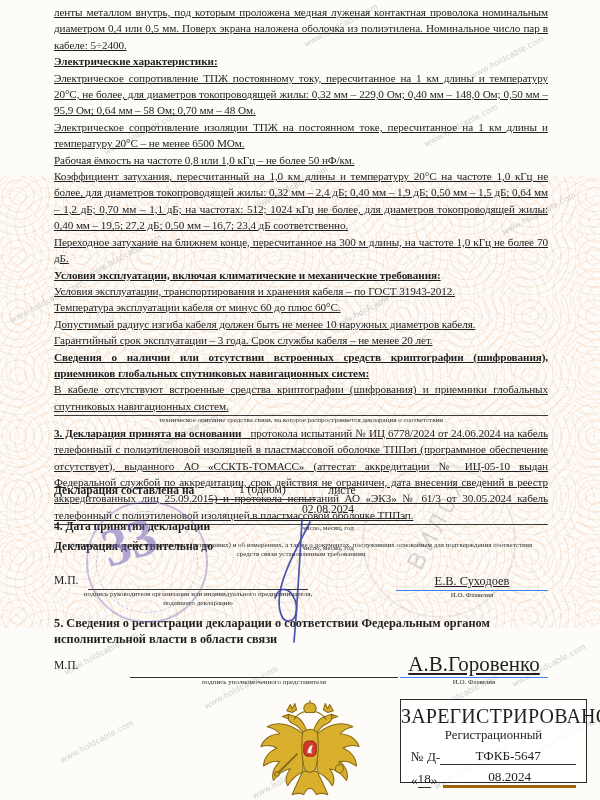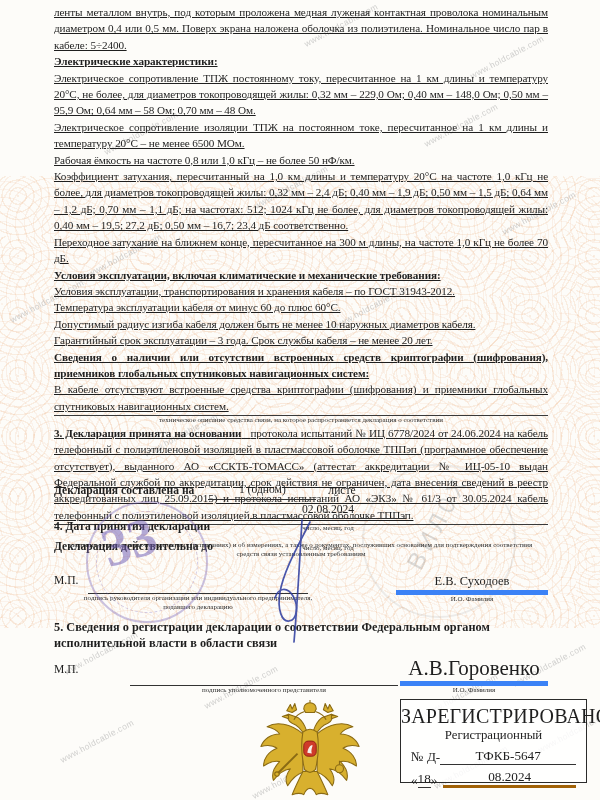--- a/index.html
+++ b/index.html
@@ -19,21 +19,21 @@
   .b{font-weight:bold;}
   .rule{border-top:1px solid #3a3a3a;margin-top:1px;}
   .cap{font-size:7px;line-height:8.6px;text-align:center;letter-spacing:0;color:#2e2e2e;font-family:Liberation Serif, serif;}
   .lower{position:absolute;left:54px;top:482px;width:494px;font-size:11.6px;line-height:16.5px;}
   .rowflex{display:flex;align-items:flex-end;}
   .uval{display:inline-block;text-align:center;border-bottom:1px solid #333;font-weight:normal;}
   .datestack{display:inline-block;width:156px;text-align:center;vertical-align:top;}
   .dval{display:block;border-bottom:1px solid #333;}
   .sigrow{display:flex;align-items:flex-end;}
   .sigline{border-bottom:1px solid #333;height:16px;}
-  .namebox{text-align:center;border-bottom:5px solid #3b82f6;}
+  .namebox{text-align:center;border-bottom:1px solid #3b82f6;text-decoration:underline;}
   .h5{font-weight:bold;font-size:12.3px;line-height:15.6px;text-align:left;width:474px;}
   .seal{position:absolute;left:86px;top:501px;width:118px;height:118px;border-radius:50%;
         border:2px solid rgba(124,104,186,0.40);pointer-events:none;}
   .seal .inner{position:absolute;left:8px;top:8px;right:8px;bottom:8px;border-radius:50%;
         border:1px dashed rgba(124,104,186,0.32);}
   .seal .num{position:absolute;left:14px;top:8px;font-size:54px;font-weight:bold;
         color:rgba(112,92,180,0.52);transform:rotate(-18deg);font-family:"Liberation Serif",serif;}
   .ghost{position:absolute;left:352px;top:448px;width:170px;height:170px;pointer-events:none;}
   .ghost .ring{position:absolute;left:10px;top:16px;width:150px;height:150px;border-radius:50%;
         border:2px solid rgba(150,150,150,0.16);}

